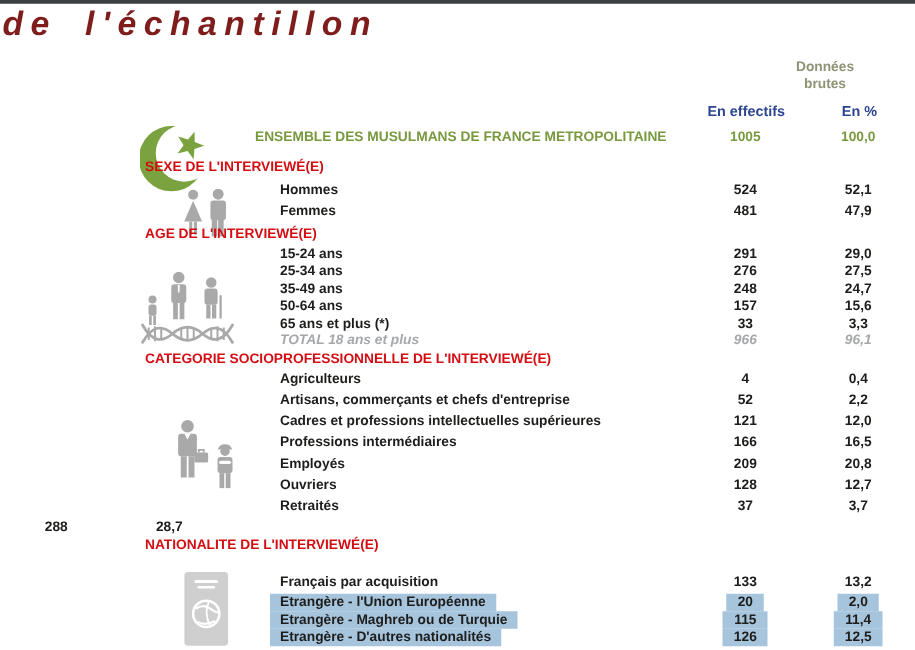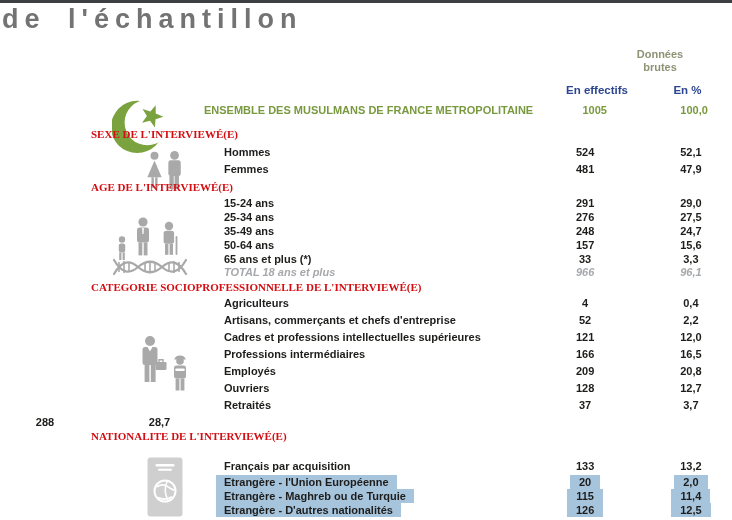--- a/index.html
+++ b/index.html
@@ -1,37 +1,37 @@
 <!DOCTYPE html>
 <html><head>
 <meta charset="utf-8">
 <style>
   * { margin:0; padding:0; box-sizing:border-box; }
   body { background:#e8e8e8; font-family:"Liberation Sans", sans-serif; }
   .stage { position:relative; width:732px; height:520px; background:#ffffff; overflow:hidden; }
   .topstrip { position:absolute; top:0; left:0; width:732px; height:3px; background:#3d4043; }
   .page-title { position:absolute; top:4px; left:2px; font-size:27px; font-weight:bold;
-                letter-spacing:6px; word-spacing:9px; color:#737373; white-space:nowrap; }
+                letter-spacing:6px; word-spacing:9px; color:#7f1d1d; white-space:nowrap;font-style:italic; }
 
   .donnees-head { position:absolute; top:48px; left:588px; width:144px; text-align:center;
                   color:#8d9374; font-weight:bold; font-size:11px; line-height:13px; }
   .col-head { position:absolute; top:84px; width:90px; text-align:center;
               color:#2b4590; font-weight:bold; font-size:11.5px; }
   .col-head.c1 { left:552px; }
   .col-head.c2 { left:642px; width:91px; }
 
   .row { position:absolute; left:0; width:732px; display:flex; align-items:flex-start;
-         font-weight:bold; font-size:11px; line-height:13px; color:#1d1d1b; white-space:nowrap;gap:24px; }
+         font-weight:bold; font-size:11px; line-height:13px; color:#1d1d1b; white-space:nowrap; }
   .row .lbl { width:552px; padding-left:224px; }
   .row .v1  { width:90px;  text-align:center; }
   .row .v2  { width:91px;  text-align:center; }
   .r-ensemble { color:#79993f; }
   .r-ensemble .lbl { padding-left:204px; }
   .r-section { color:#d40d12; }
-  .r-section .lbl { padding-left:91px;font-family:Liberation Serif, serif; }
+  .r-section .lbl { padding-left:116px; }
   .r-total { color:#a6a8ab; font-style:italic; }
   .r-hl .hl { background:#a7c4dd; }
   .r-hl .lbl .hl { padding:1px 8px; margin-left:-8px;margin-top:33px; }
   .r-hl .v1 .hl, .r-hl .v2 .hl { padding:1px 9px; }
 
   .icon { position:absolute; }
   .icon svg { display:block; }
 </style>
 </head>
 <body>

